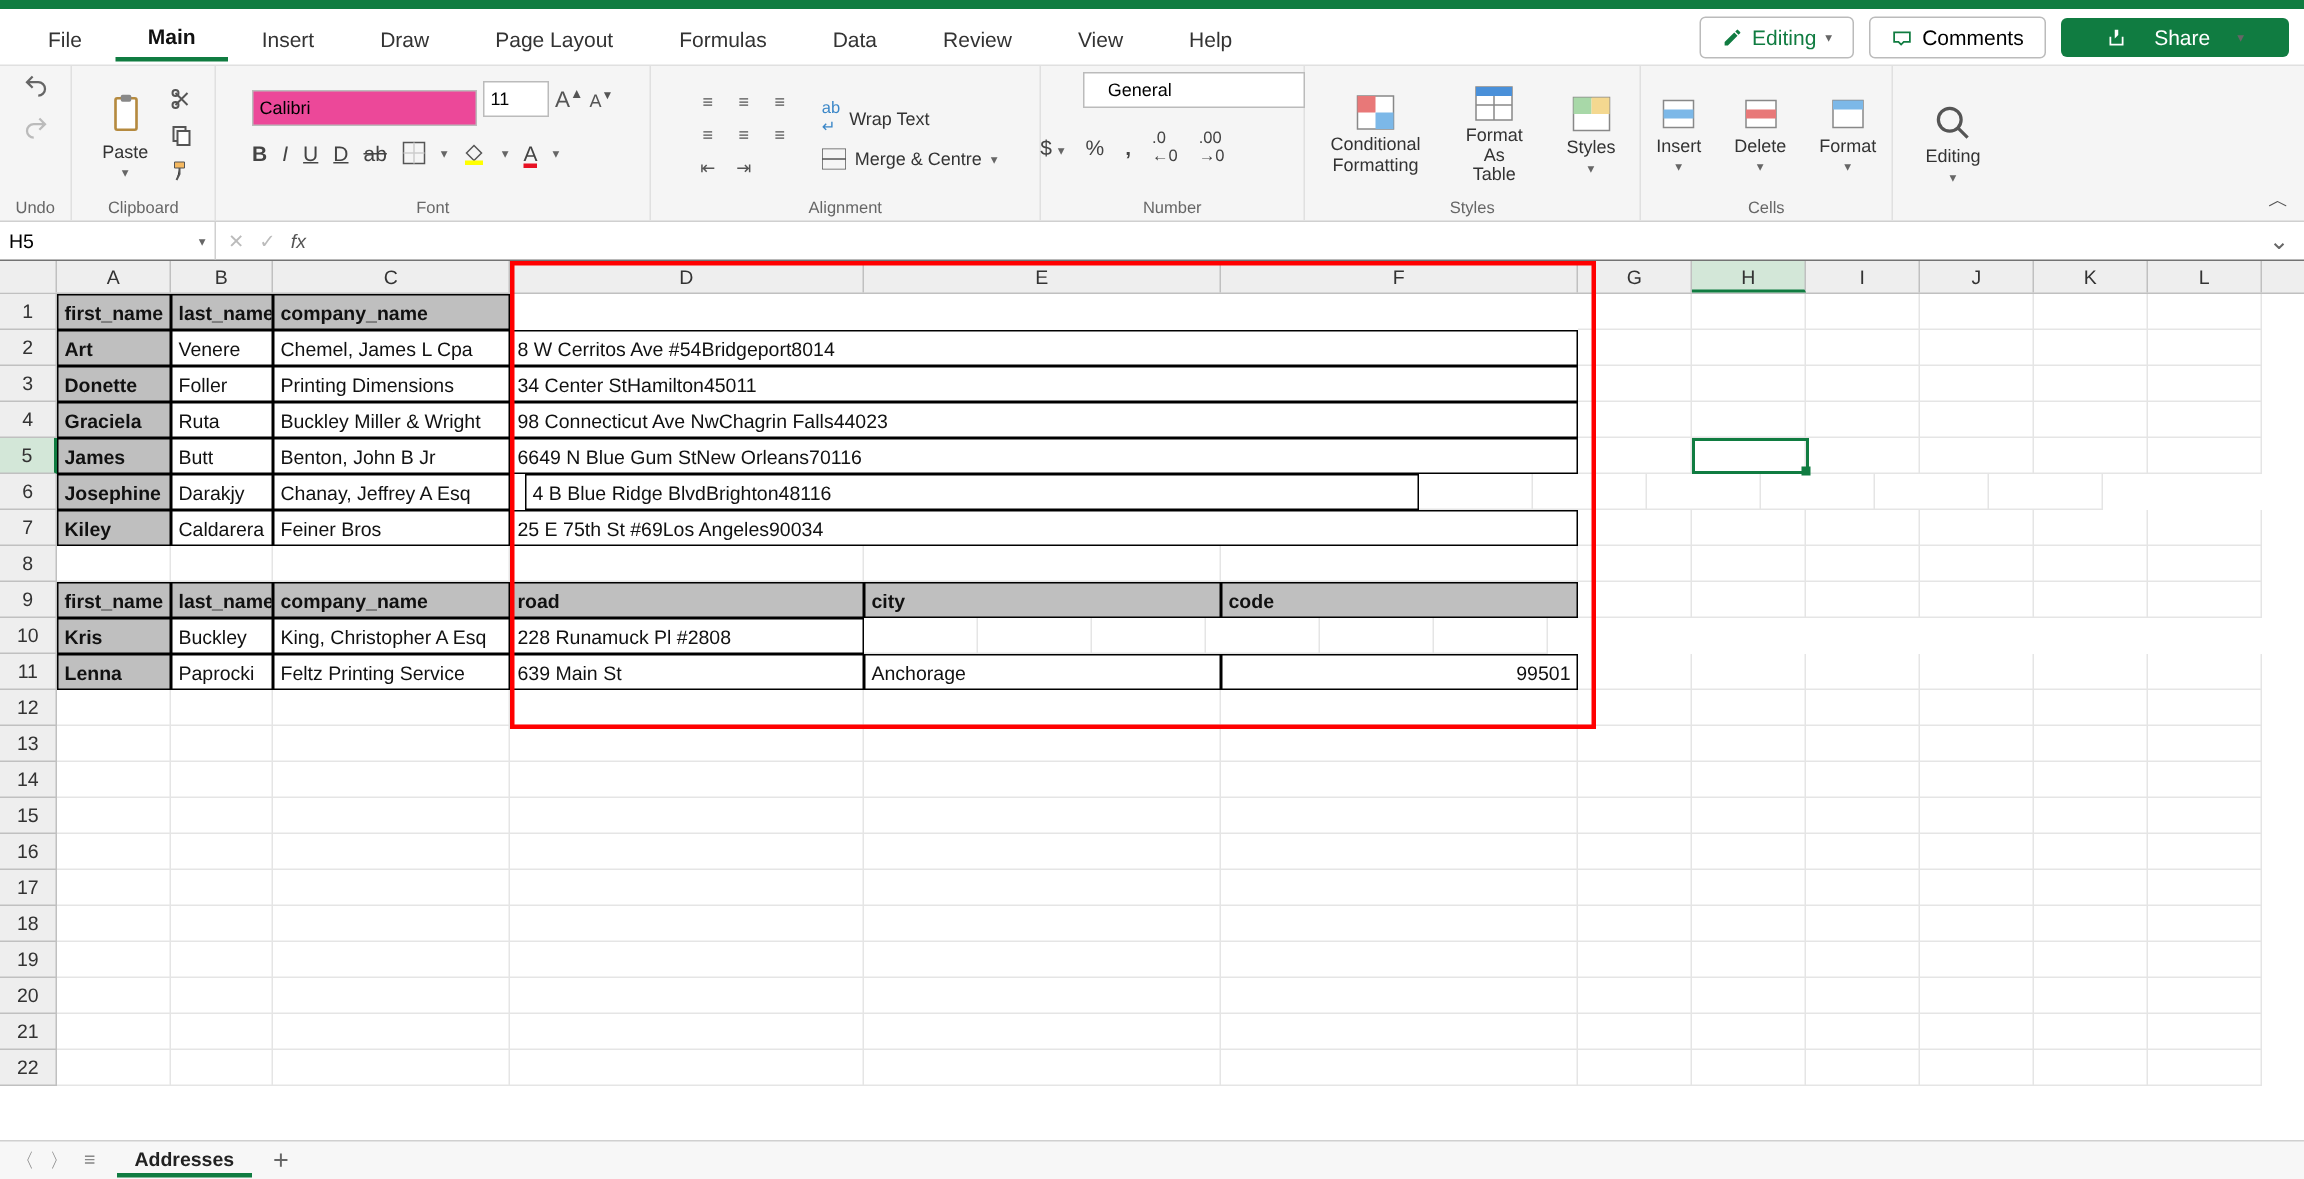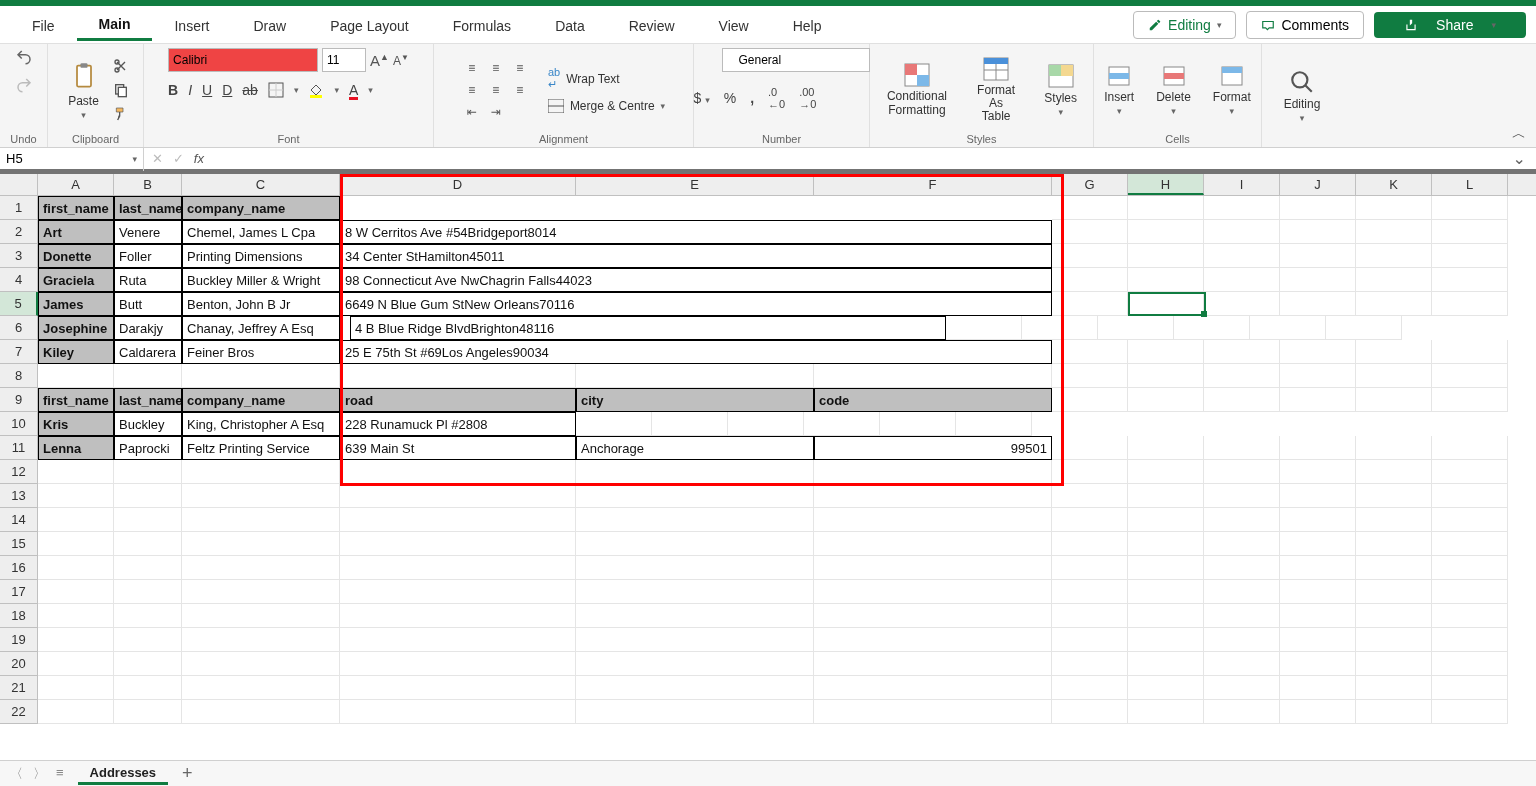--- a/index.html
+++ b/index.html
@@ -16,35 +16,35 @@
 .btn-editing { border: 1px solid #bbb; border-radius: 4px; padding: 5px 14px; font-size: 14px; color: #107c41; display: flex; align-items: center; gap: 6px; }
 .btn-comments { border: 1px solid #bbb; border-radius: 4px; padding: 5px 14px; font-size: 14px; background: #fff; display: flex; align-items: center; gap: 6px; }
 .btn-share { background: #107c41; color: #fff; border-radius: 4px; padding: 5px 30px; font-size: 14px; display: flex; align-items: center; gap: 18px; }
 
 
 .ribbon { height: 104px; background: #f5f5f5; display: flex; align-items: stretch; border-bottom: 1px solid #d0d0d0; position: relative; font-size: 12px; }
 .ribbon-group { display: flex; flex-direction: column; align-items: center; justify-content: space-between; padding: 4px 10px 2px; border-right: 1px solid #e0e0e0; }
 .ribbon-group-content { display: flex; align-items: center; gap: 8px; flex: 1; }
 .ribbon-group-label { font-size: 11px; color: #666; padding-top: 2px; }
 .ribbon-big-btn { display: flex; flex-direction: column; align-items: center; gap: 2px; font-size: 12px; color: #333; padding: 2px 6px; }
-.font-select { width: 150px; height: 24px; border: 1px solid #bbb; background: #ef4444; font-size: 12px; padding: 0 4px; }
+.font-select { width: 150px; height: 24px; border: 1px solid #bbb; background: #ec4899; font-size: 12px; padding: 0 4px; margin-top: 12px; }
 .size-select { width: 44px; height: 24px; border: 1px solid #bbb; background: #fff; font-size: 12px; padding: 0 4px; }
 .font-row { display: flex; gap: 4px; align-items: center; }
 .font-btns { display: flex; gap: 10px; margin-top: 6px; align-items: center; font-size: 14px; color: #444; }
 .font-btns span { cursor: pointer; }
 .underline { text-decoration: underline; }
 .align-grid { display: grid; grid-template-columns: repeat(3, 20px); grid-template-rows: repeat(3, 18px); gap: 4px; }
 .align-grid span { border: 1px solid transparent; display: flex; align-items: center; justify-content: center; font-size: 12px; color: #555; }
 .num-select { width: 148px; height: 24px; border: 1px solid #bbb; background: #fff; font-size: 12px; padding: 0 16px; margin-left: 28px; }
 .num-row { display: flex; gap: 14px; margin-top: 6px; font-size: 14px; color: #444; align-items:center;}
 .caret { font-size: 9px; color: #666; }
 .collapse-ribbon { position: absolute; right: 10px; bottom: 4px; font-size: 14px; color: #555; }
 
 
-.fbar-row { height: 26px; display: flex; align-items: center; border-bottom: 5px solid #737373; }
+.fbar-row { height: 26px; display: flex; align-items: center; border-bottom: 1px solid #737373; }
 .name-box { width: 144px; height: 25px; border-right: 1px solid #d0d0d0; display: flex; align-items: center; padding: 0 6px; font-size: 13px; justify-content: space-between;}
 .fx-controls { display: flex; align-items: center; gap: 10px; padding: 0 8px; color: #888; font-size: 13px; }
 .fx-label { font-style: italic; color: #555; }
 .fbar-expand { margin-left: auto; padding: 0 10px; color: #666; }
 
 
 .grid-area { position: relative; height: 570px; overflow: hidden; }
 .col-headers { display: flex; height: 22px; background: #eee; border-bottom: 1px solid #c0c0c0; }
 .corner { width: 38px; border-right: 1px solid #c0c0c0; background: #eee; }
 .col-h { border-right: 1px solid #c0c0c0; text-align: center; font-size: 13px; color: #333; line-height: 22px; }

